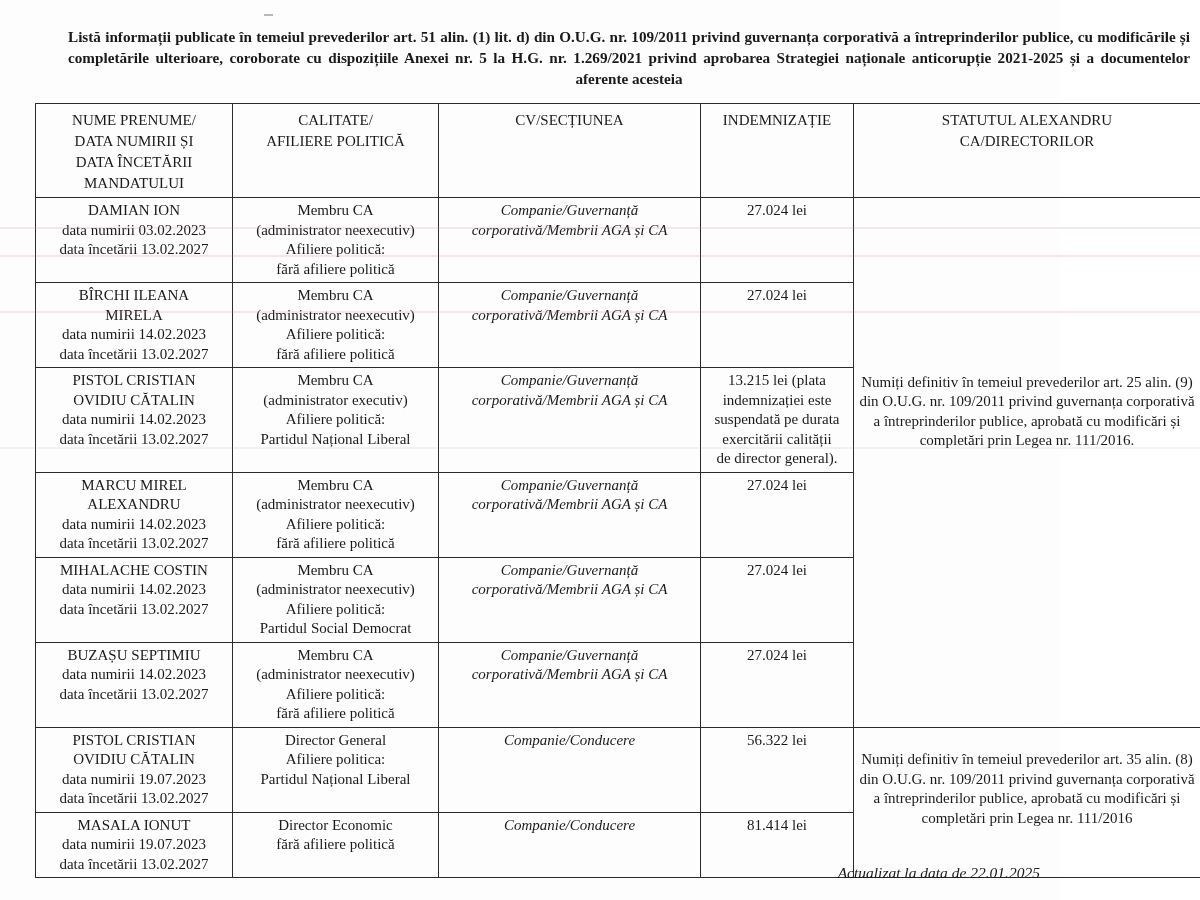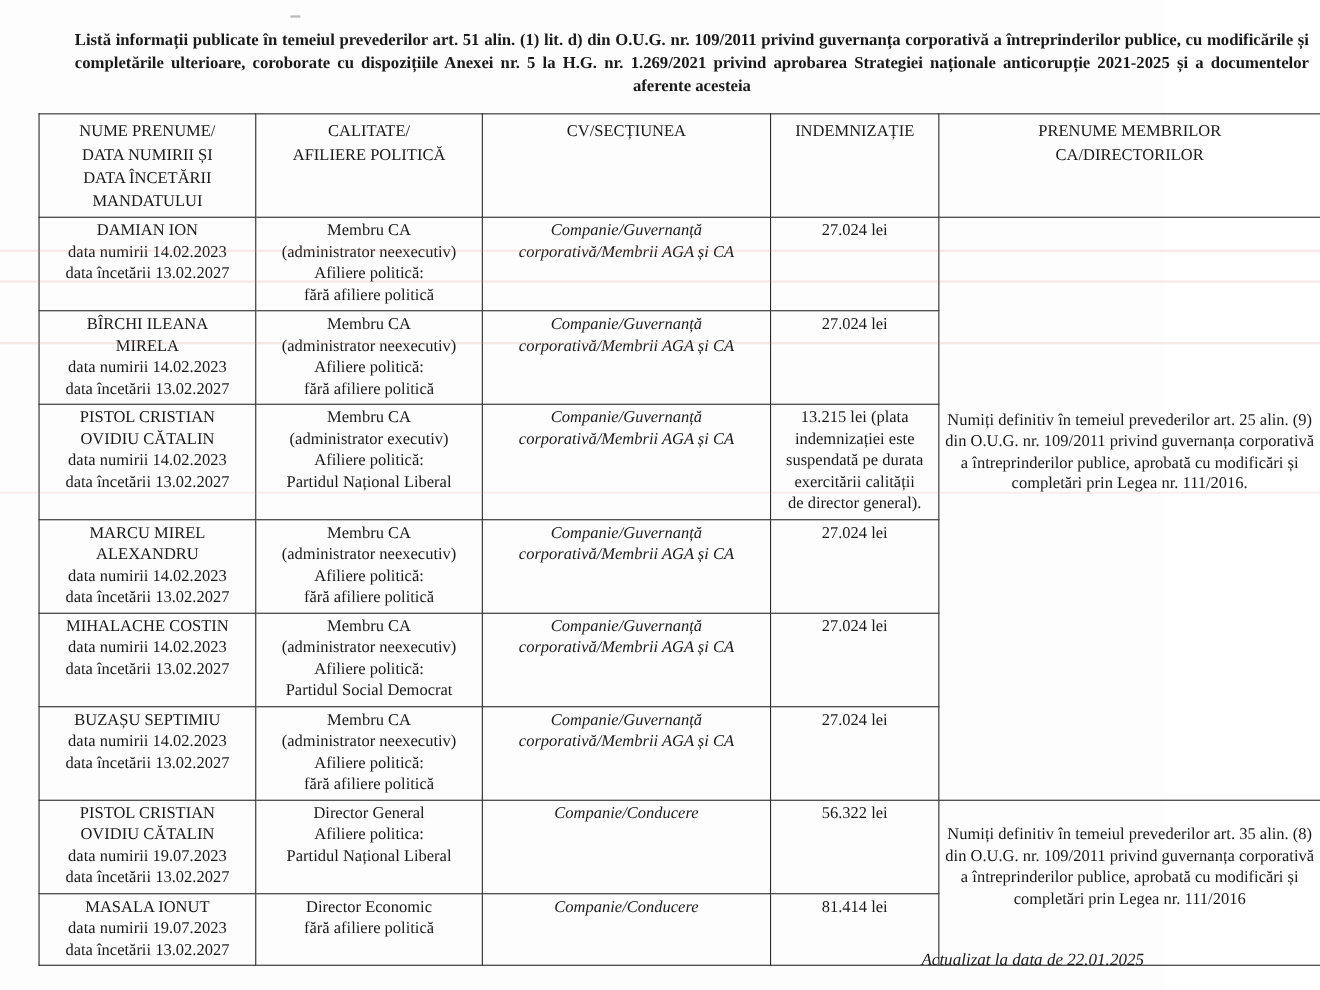--- a/index.html
+++ b/index.html
@@ -92,28 +92,28 @@
     <thead>
       <tr class="hrow">
         <th>NUME PRENUME/
 DATA NUMIRII ȘI
 DATA ÎNCETĂRII
 MANDATULUI</th>
         <th>CALITATE/
 AFILIERE POLITICĂ</th>
         <th>CV/SECȚIUNEA</th>
         <th>INDEMNIZAȚIE</th>
-        <th class="statut-head">PRENUME MEMBRILOR
+        <th class="statut-head">STATUTUL ALEXANDRU
 CA/DIRECTORILOR</th>
       </tr>
     </thead>
     <tbody>
       <tr class="r1">
         <td>DAMIAN ION
-data numirii 14.02.2023
+data numirii 03.02.2023
 data încetării 13.02.2027</td>
         <td>Membru CA
 (administrator neexecutiv)
 Afiliere politică:
 fără afiliere politică</td>
         <td class="cv-cell">Companie/Guvernanță
 corporativă/Membrii AGA și CA</td>
         <td>27.024 lei</td>
         <td class="statut-cell" rowspan="6">
           <div class="statut-offset">Numiți definitiv în temeiul prevederilor art. 25 alin. (9) din O.U.G. nr. 109/2011 privind guvernanța corporativă a întreprinderilor publice, aprobată cu modificări și completări prin Legea nr. 111/2016.</div>

